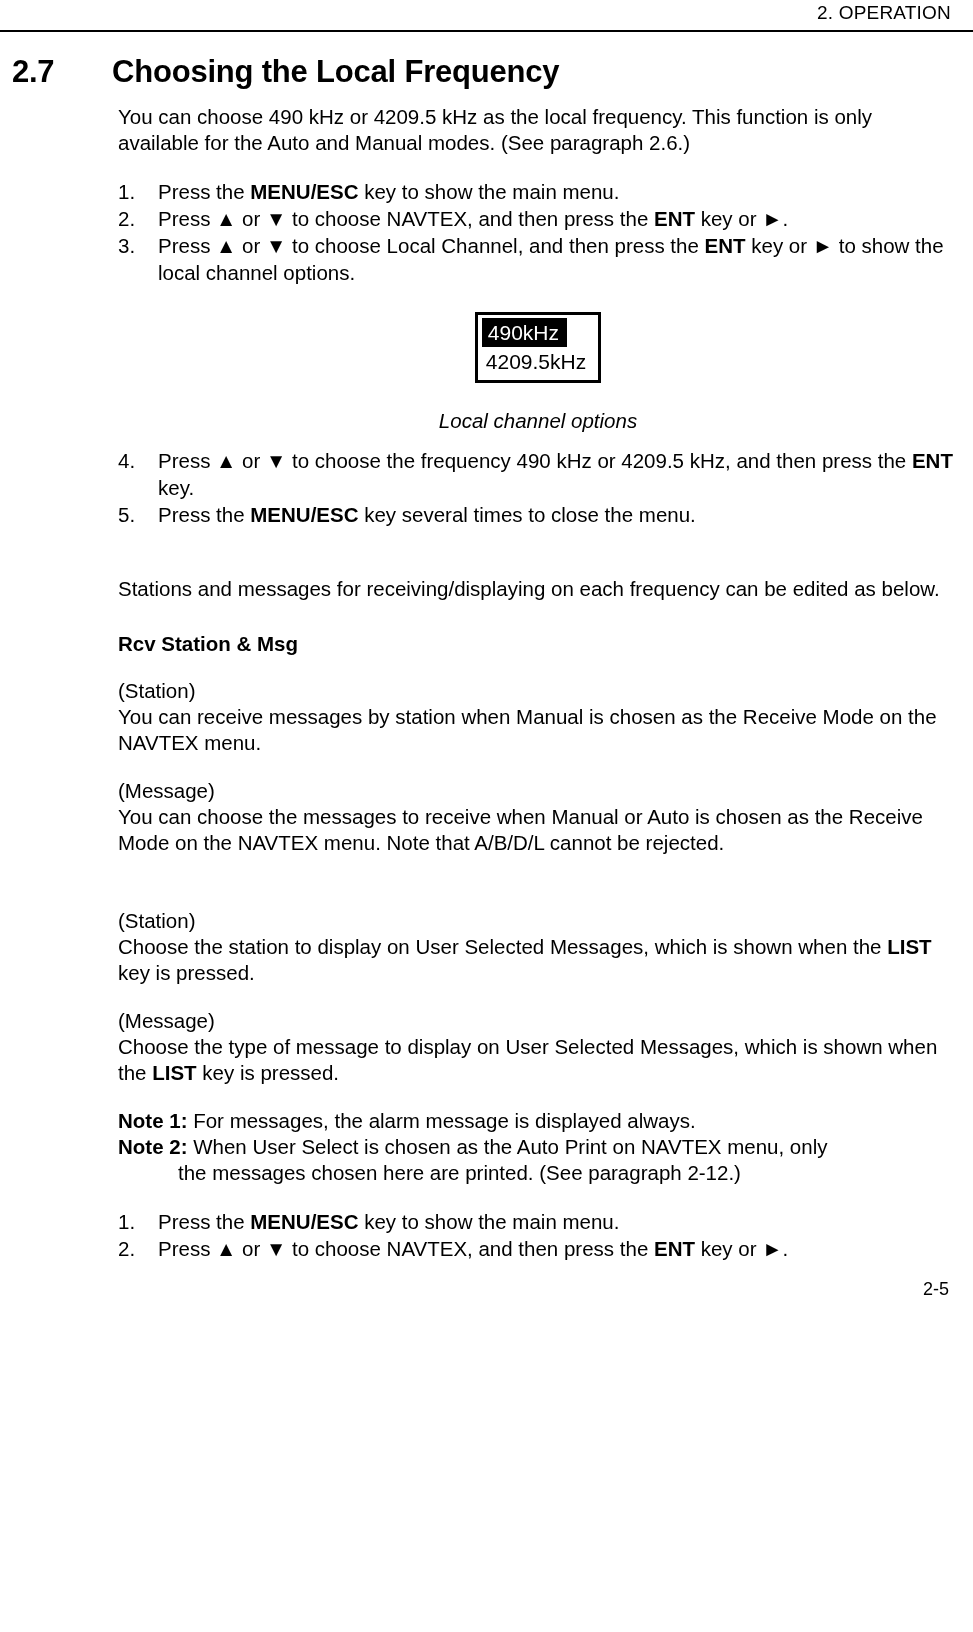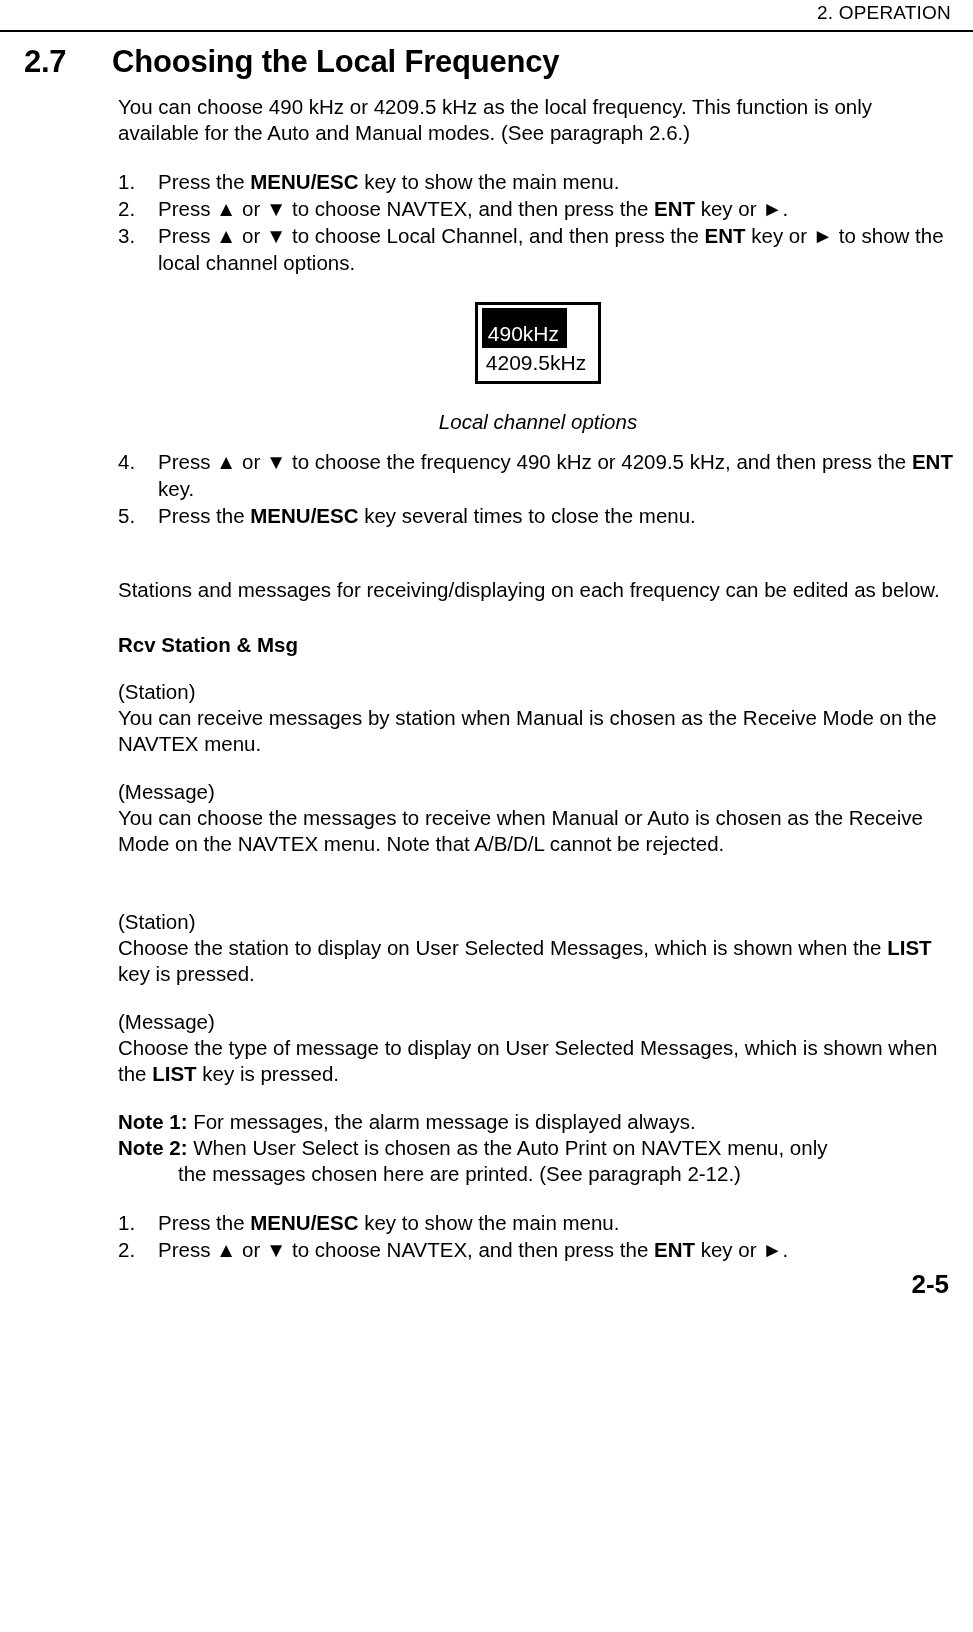--- a/index.html
+++ b/index.html
@@ -46,25 +46,26 @@
     width: 973px;
   }
   
   .section {
     display: flex;
     align-items: baseline;
     margin-top: 0;
   }
   .section-num {
     width: 112px;
-    padding-left: 24px;
+    padding-left: 12px;
     box-sizing: border-box;
     font-size: 31px;
     font-weight: bold;
     letter-spacing: -0.3px;
+    margin-top: 10px;
   }
   .section-title {
     font-size: 31px;
     font-weight: bold;
     letter-spacing: -0.2px;
   }
   
   .body-block {
     margin-left: 118px;
     width: 840px;
@@ -116,21 +117,21 @@
   .optbox .row {
     font-size: 21px;
     line-height: 27px;
     padding: 2px 10px 2px 6px;
     white-space: nowrap;
   }
   .optbox .row.selected {
     background: #000;
     color: #fff;
     display: inline-block;
-    padding: 12px 8px 1px 6px;
+    padding: 1px 8px 1px 6px;
     margin: 3px 0 0 4px;
   }
   .optbox .row.normal {
     padding: 1px 12px 5px 8px;
   }
   .fig-caption {
     text-align: center;
     font-size: 20.5px;
     font-style: italic;
     margin-top: 26px;
@@ -138,22 +139,22 @@
   
   .subhead {
     font-size: 20.5px;
     font-weight: bold;
     margin: 0;
   }
   .footer-page {
     position: absolute;
     right: 24px;
     bottom: 12px;
-    font-size: 26px;
-    font-weight: bold;
+    font-size: 18px;
+    font-weight: normal;
   }
 </style>
 </head>
 <body>
 
 <div class="page">
 
   <div class="header">2. OPERATION</div>
   <div class="header-rule"></div>
 

